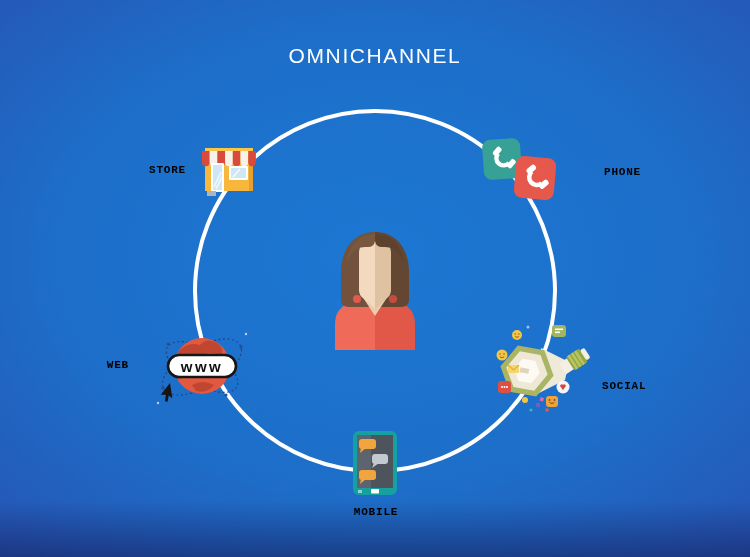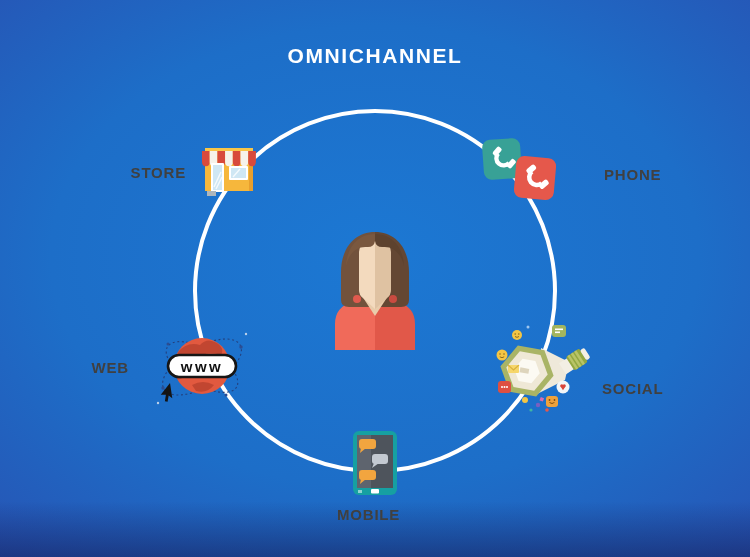--- a/index.html
+++ b/index.html
@@ -6,35 +6,36 @@
   body{
     width:750px;height:557px;overflow:hidden;
     font-family:"Liberation Sans",sans-serif;
     background:
       linear-gradient(to bottom, rgba(10,12,60,0) 90%, rgba(16,18,70,.45) 100%),
       radial-gradient(120% 115% at 50% 46%, #1c78d3 0%, #1d6ec8 36%, #2851b2 66%, #312e99 100%);
   }
   .stage{position:relative;width:750px;height:557px;}
   .title{
     position:absolute;top:44px;left:0;width:750px;text-align:center;
-    color:#fff;font-size:21px;font-weight:700;letter-spacing:1.6px;
+    color:#fff;font-size:21px;font-weight:400;letter-spacing:1.6px;
   }
   .ring{
     position:absolute;left:193px;top:109px;width:364px;height:364px;
     border:4px solid #ffffff;border-radius:50%;box-sizing:border-box;
   }
   .label{
-    position:absolute;color:#404040;font-weight:800;font-size:15px;letter-spacing:.8px;
+    position:absolute;color:#000000;font-weight:800;font-size:11px;letter-spacing:.8px;
     white-space:nowrap;
+    font-family:Liberation Mono, monospace;
   }
   .lbl-store{left:128px;top:164px;width:58px;text-align:right;}
   .lbl-phone{left:576px;top:166px;margin-left:28px;}
   .lbl-web{left:89px;top:359px;width:40px;text-align:right;}
   .lbl-social{left:602px;top:380px;}
-  .lbl-mobile{left:337px;top:506px;width:78px;}
+  .lbl-mobile{left:337px;top:506px;width:78px;text-align:center;}
   .icon{position:absolute;}
   .ic-store{left:198px;top:141px;}
   .ic-phone{left:481px;top:137px;}
   .ic-avatar{left:325px;top:220px;}
   .ic-web{left:155px;top:327px;}
   .ic-social{left:495px;top:324px;}
   .ic-mobile{left:352px;top:430px;}
 </style>
 </head>
 <body>

